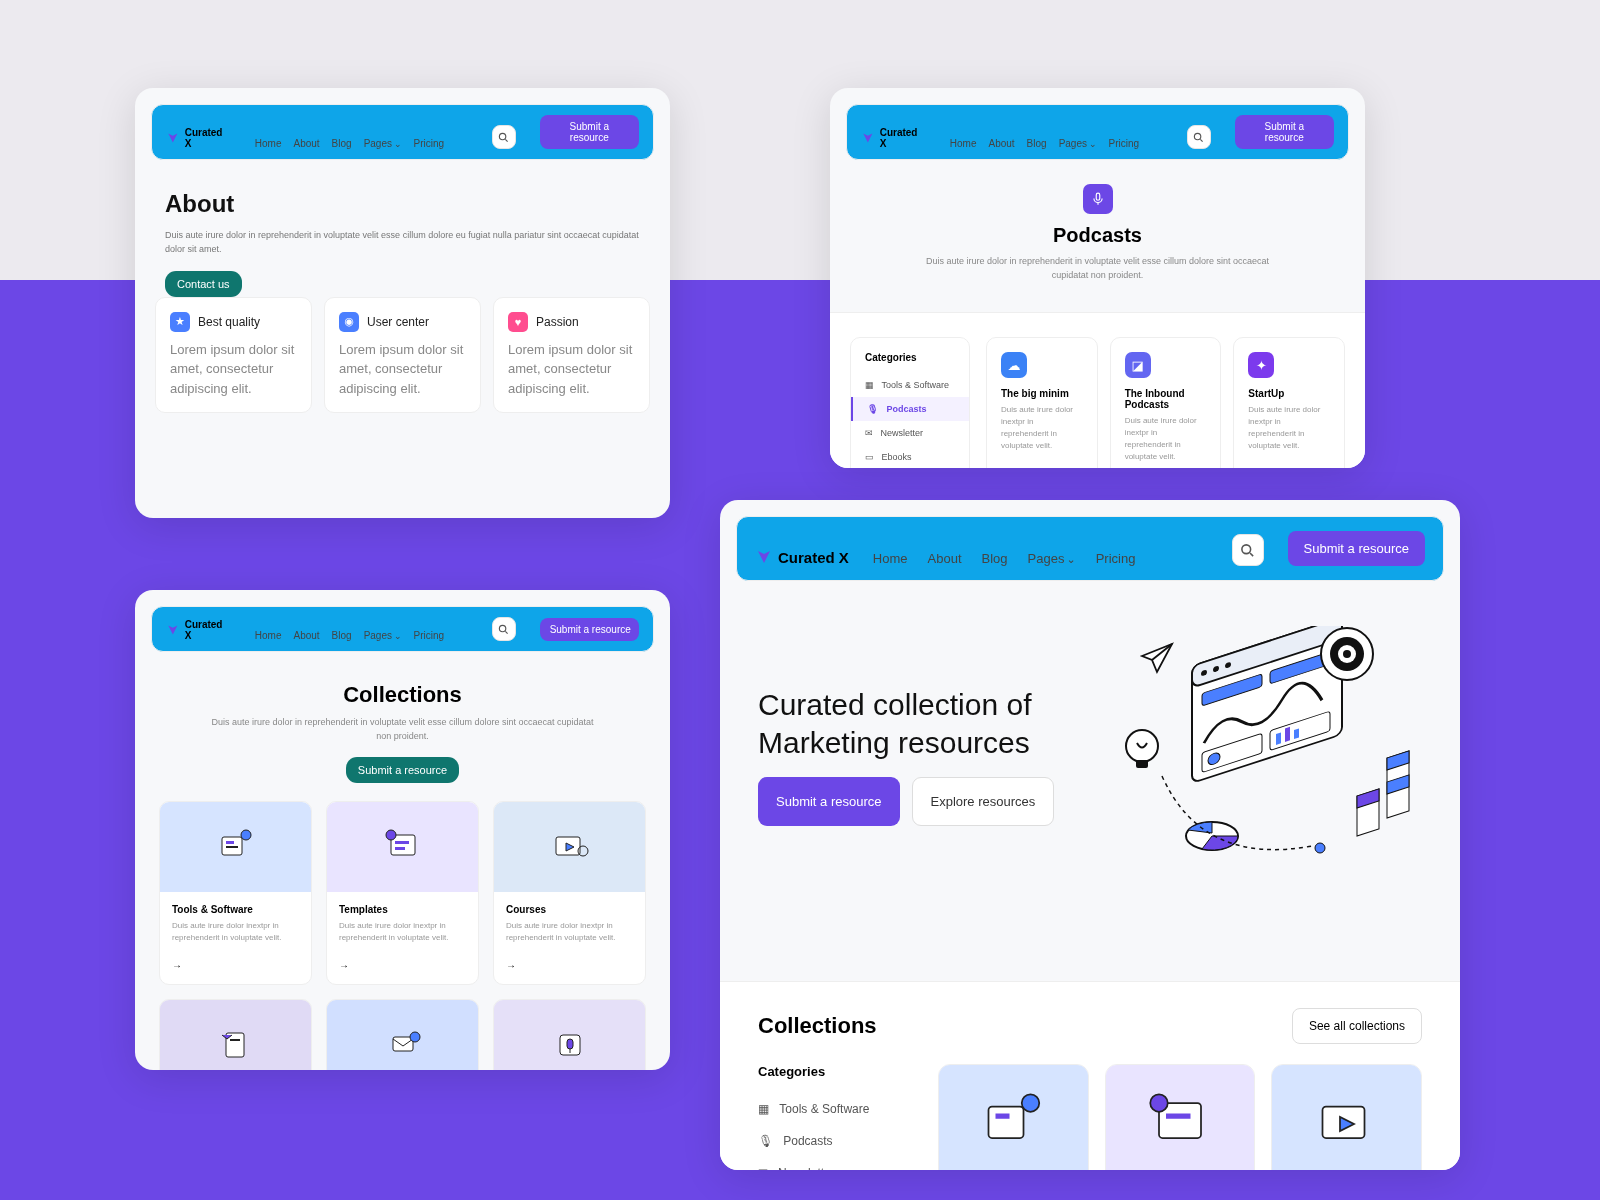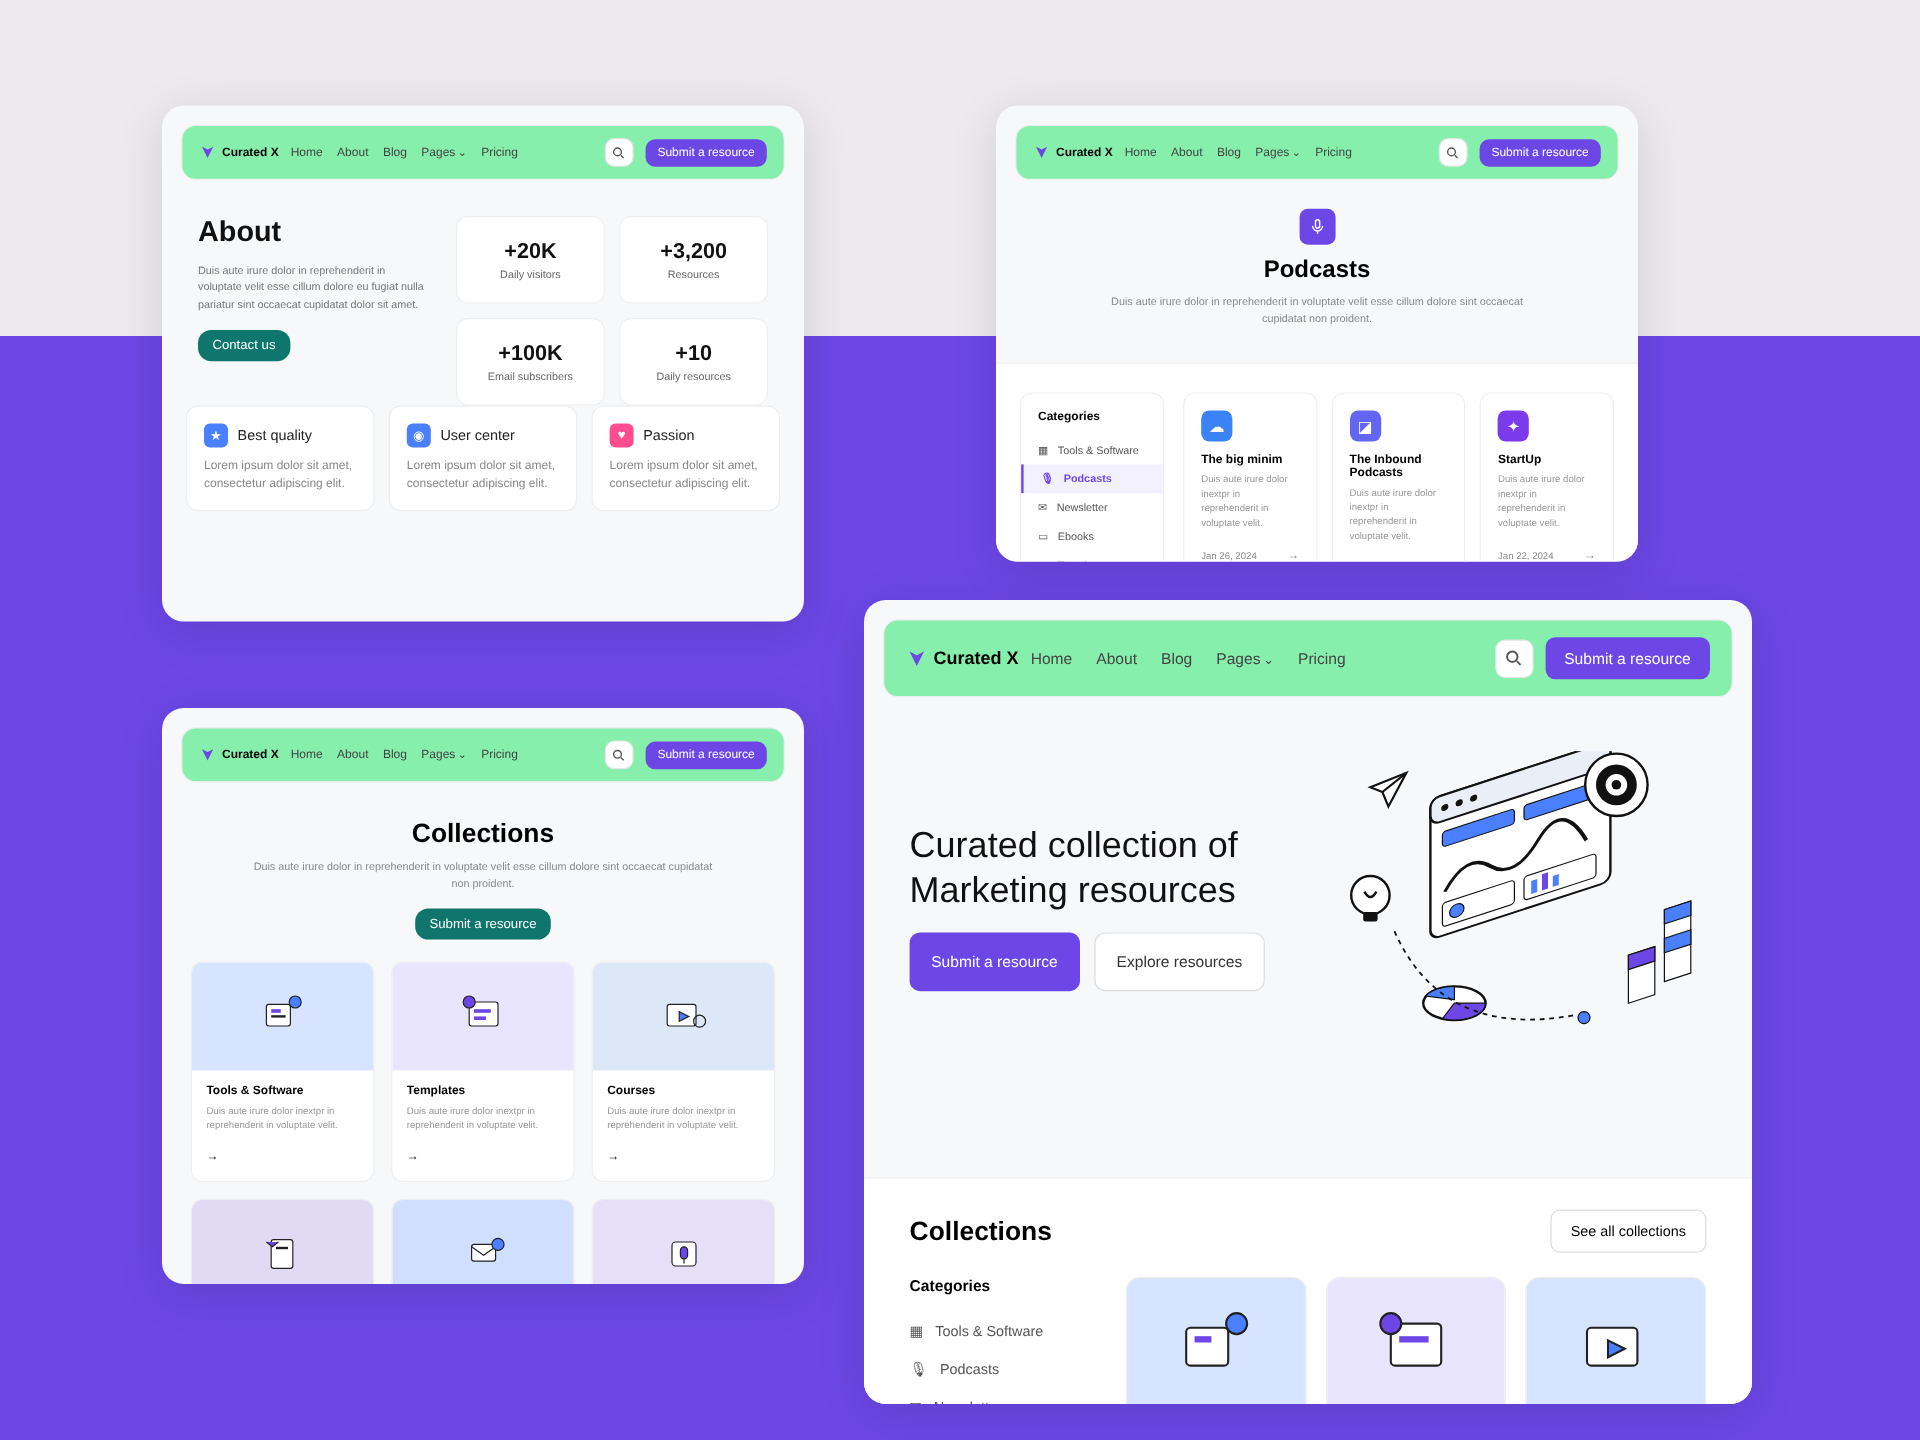--- a/index.html
+++ b/index.html
@@ -9,21 +9,21 @@
 
 .pA{left:135px;top:88px;width:535px;height:430px}
 
 .pB{left:830px;top:88px;width:535px;height:380px}
 
 .pC{left:135px;top:590px;width:535px;height:480px}
 
 .pD{left:720px;top:500px;width:740px;height:670px}
 
 
-.nav{background:#86efac;border-radius:12px;margin:16px 16px 0;padding:10px 14px;display:flex;align-items:center;gap:10px;border:1px solid #eee}
+.nav{background:#0ea5e9;border-radius:12px;margin:16px 16px 0;padding:10px 14px;display:flex;align-items:flex-end;gap:24px;border:1px solid #eee}
 .nav.small{font-size:10px}
 .nav.big{font-size:13px;padding:14px 18px}
 .logo{display:flex;align-items:center;gap:5px;font-weight:700}
 .logo svg{width:14px;height:14px}
 .nav.big .logo svg{width:18px;height:18px}
 .navlinks{display:flex;gap:12px;color:#444}
 .nav.big .navlinks{gap:20px}
 .navlinks span{cursor:pointer}
 .sp{flex:1}
 .sbtn{background:#fff;border:1px solid #e5e5e5;border-radius:8px;width:24px;height:24px;display:flex;align-items:center;justify-content:center}
@@ -42,21 +42,21 @@
 .stat{background:#fff;border:1px solid #eee;border-radius:10px;padding:18px 10px;text-align:center}
 .stat .v{font-size:18px;font-weight:800;color:#111}
 .stat .l{font-size:9px;color:#666;margin-top:4px}
 .ab-head2{text-align:center;font-size:14px;font-weight:800;color:#111;margin:44px 0 16px;line-height:1.4}
 .valrow{display:grid;grid-template-columns:1fr 1fr 1fr;gap:12px;padding:0 20px}
 .valc{background:#fff;border:1px solid #eee;border-radius:10px;padding:14px}
 .valc .h{display:flex;align-items:center;gap:8px;margin-bottom:8px}
 .valc .ic{width:20px;height:20px;background:#4a7fff;border-radius:5px;display:flex;align-items:center;justify-content:center;color:#fff;font-size:11px}
 .valc .ic.pink{background:#ff4d8f}
 .valc .t{font-size:12px;font-weight:400;color:#222}
-.valc p{font-size:10px;color:#888;line-height:1.5}
+.valc p{font-size:13px;color:#888;line-height:1.5}
 
 
 .pod-hero{text-align:center;padding:24px 80px 12px}
 .pod-ic{width:30px;height:30px;background:#6c47e6;border-radius:7px;margin:0 auto 10px;display:flex;align-items:center;justify-content:center;color:#fff}
 .pod-hero h1{font-size:20px;font-weight:800;margin-bottom:8px}
 .pod-hero p{font-size:9px;color:#888;line-height:1.5}
 .pod-body{background:#fff;border-top:1px solid #eee;display:flex;padding:24px 20px 0;gap:16px;margin-top:18px}
 .catbox{border:1px solid #eee;border-radius:10px;width:120px;padding:14px 0}
 .catbox h4{font-size:10px;font-weight:700;padding:0 14px 10px}
 .catbox .ci{display:flex;align-items:center;gap:8px;padding:7px 14px;font-size:9px;color:#555}
@@ -139,38 +139,20 @@
       </div>
     <button class="primary">Submit a resource</button>
   </div>
 
   <div class="ab-body">
     <div class="ab-left">
       <h1>About</h1>
       <p>Duis aute irure dolor in reprehenderit in voluptate velit esse cillum dolore eu fugiat nulla pariatur sint occaecat cupidatat dolor sit amet.</p>
       <button class="btn-s">Contact us</button>
     </div>
-    <div class="statgrid">
-      <div class="stat">
-          <div class="v">+20K</div>
-          <div class="l">Daily visitors</div>
-        </div>
-      <div class="stat">
-          <div class="v">+3,200</div>
-          <div class="l">Resources</div>
-        </div>
-      <div class="stat">
-          <div class="v">+100K</div>
-          <div class="l">Email subscribers</div>
-        </div>
-      <div class="stat">
-          <div class="v">+10</div>
-          <div class="l">Daily resources</div>
-        </div>
-    </div>
   </div>
 
   <div class="valrow">
     <div class="valc">
       <div class="h">
           <div class="ic">★</div>
           <div class="t">Best quality</div>
         </div>
       <p>Lorem ipsum dolor sit amet, consectetur adipiscing elit.</p>
     </div>

